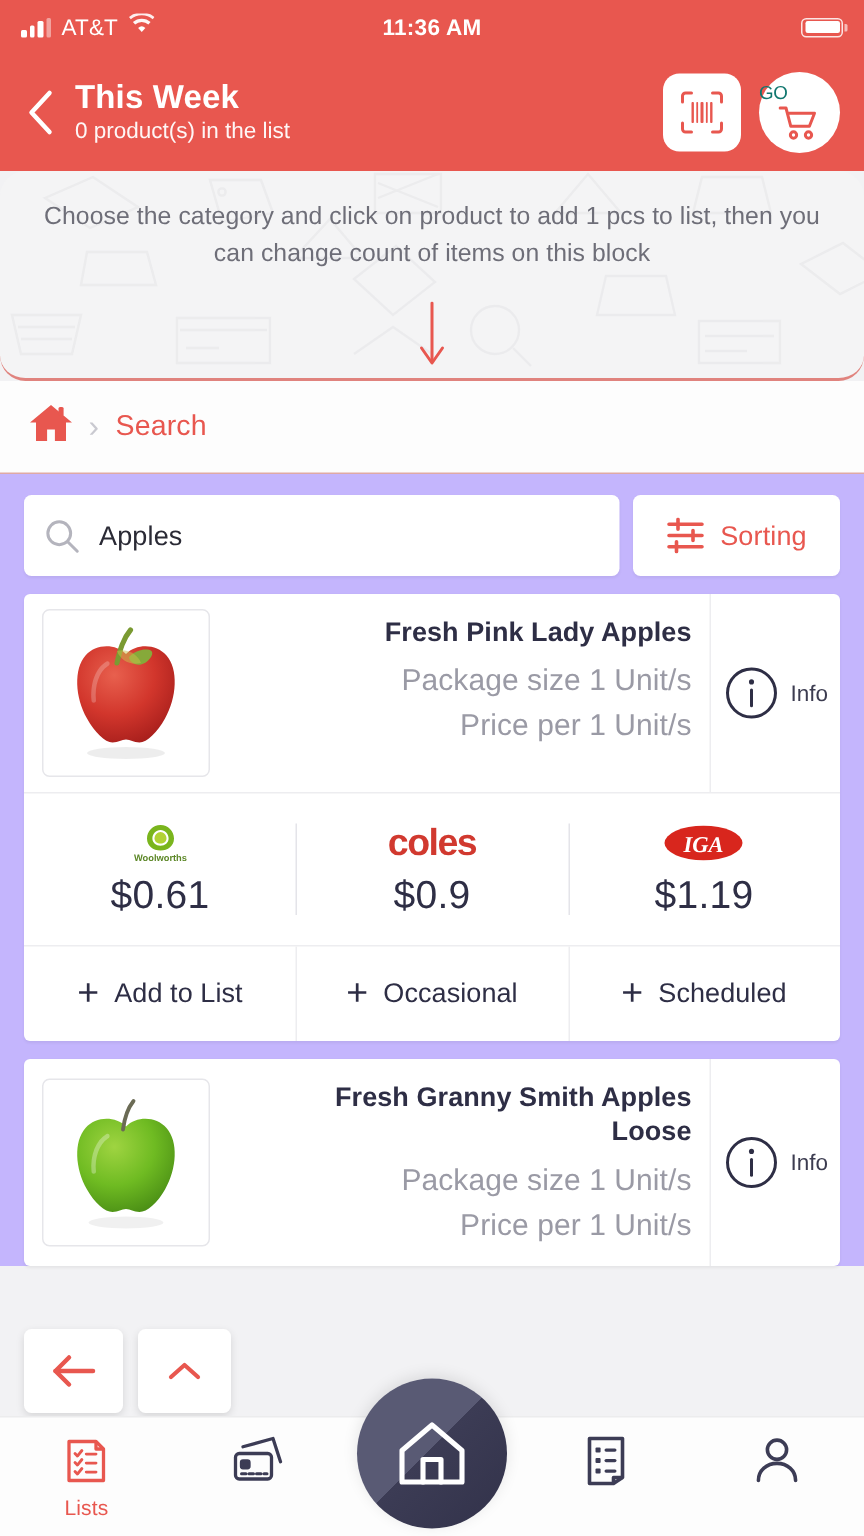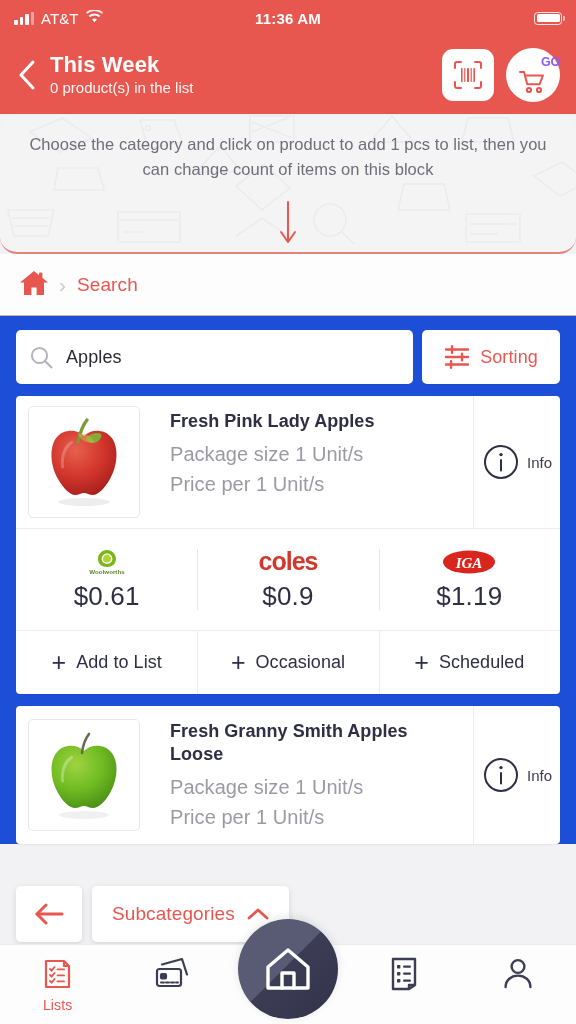--- a/index.html
+++ b/index.html
@@ -54,22 +54,22 @@
   .head-actions{display:flex;align-items:center;gap:12px;}
   .scan-btn{
     width:52px;height:52px;background:#fff;border-radius:11px;
     display:flex;align-items:center;justify-content:center;
   }
   .go-btn{
     width:54px;height:54px;background:#fff;border-radius:50%;
     display:flex;align-items:center;justify-content:center;position:relative;
   }
   .go-txt{
-    position:absolute;top:7px;left:0;right:0;text-align:right;
-    font-size:12.5px;font-weight:700;color:#8b5cf6;letter-spacing:-.2px;
+    position:absolute;top:7px;left:0;right:0;text-align:left;
+    font-size:12.5px;font-weight:400;color:#0f766e;letter-spacing:-.2px;
   }
 
   
   .hint{
     position:relative;background:#f4f4f5;height:140px;overflow:hidden;
     border-bottom:2px solid #e0837e;
     border-radius:17px;
   }
   .hint-pattern{position:absolute;inset:0;opacity:.5;}
   .hint-inner{
@@ -84,21 +84,21 @@
 
   
   .crumb{
     background:#fdfdfd;height:62px;display:flex;align-items:center;
     padding:0 20px;gap:11px;border-bottom:1.5px solid #dfa9a5;
   }
   .crumb-sep{color:#c9c9d0;font-size:21px;font-weight:300;line-height:1;}
   .crumb-cur{color:#e8574f;font-size:19px;letter-spacing:.1px;}
 
   
-  .content{background:#1d4ed8;padding:14px 16px 0;}
+  .content{background:#c4b5fd;padding:14px 16px 0;text-align:right;}
 
   .searchrow{display:flex;gap:9px;align-items:stretch;margin-bottom:12px;}
   .searchbox{
     flex:1;background:#fff;border-radius:5px;height:54px;
     display:flex;align-items:center;padding:0 14px;gap:13px;
     box-shadow:0 1px 2px rgba(0,0,0,.05);
   }
   .search-val{font-size:18px;color:#2a2a35;letter-spacing:.1px;}
   .sortbtn{
     background:#fff;border-radius:5px;height:54px;width:138px;
@@ -446,21 +446,20 @@
 </div>
 
 <div class="subbar">
   <div class="sub-back">
     <svg width="30" height="24" viewBox="0 0 30 24" fill="none" stroke="#e8574f" stroke-width="3" stroke-linecap="round" stroke-linejoin="round">
       <path d="M28 12H3"></path>
         <path d="M12 3 3 12l9 9"></path>
     </svg>
   </div>
   <div class="sub-main">
-    <span class="sub-lbl">Subcategories</span>
     <svg width="22" height="14" viewBox="0 0 22 14" fill="none" stroke="#e8574f" stroke-width="2.8" stroke-linecap="round" stroke-linejoin="round">
       <path d="M2 11 11 3l9 8"></path>
     </svg>
   </div>
 </div>
 
 <div class="tabbar">
   <div class="tab">
     <svg width="34" height="34" viewBox="0 0 34 34">
       <path d="M5 4h18l5 5v21H5Z" fill="none" stroke="#e8574f" stroke-width="2.2" stroke-linejoin="round"></path>

